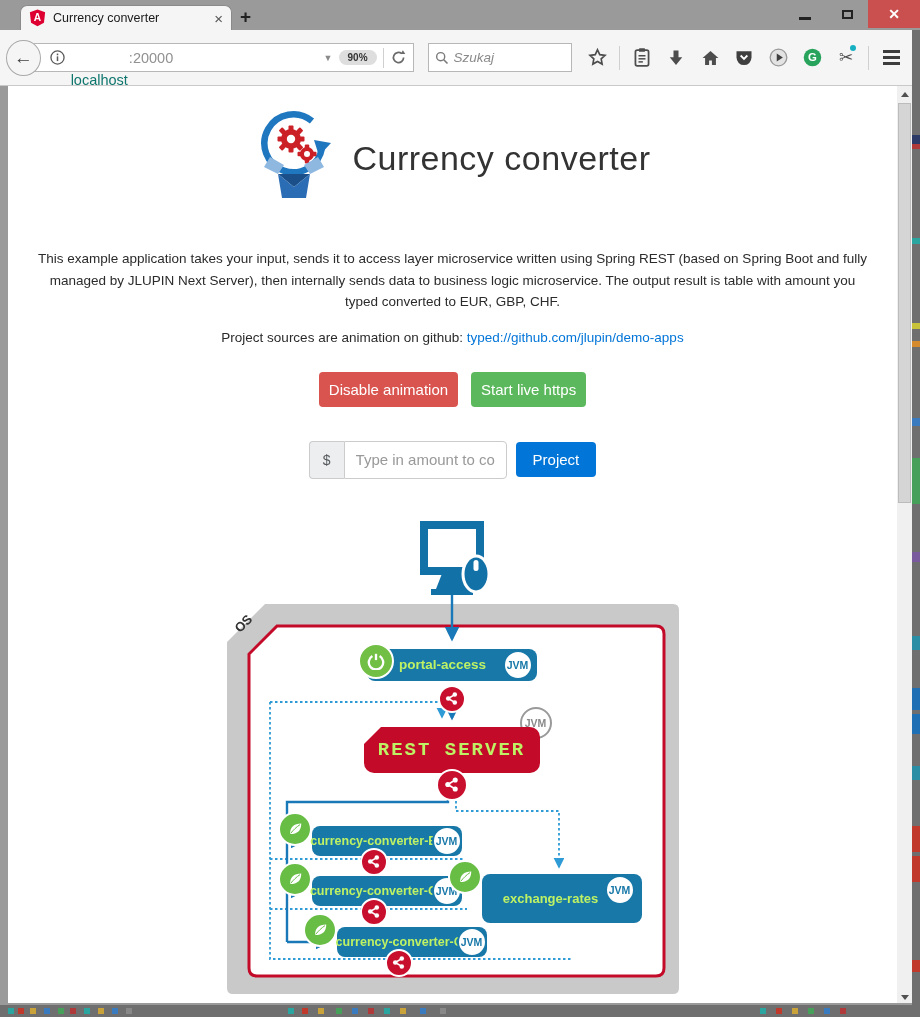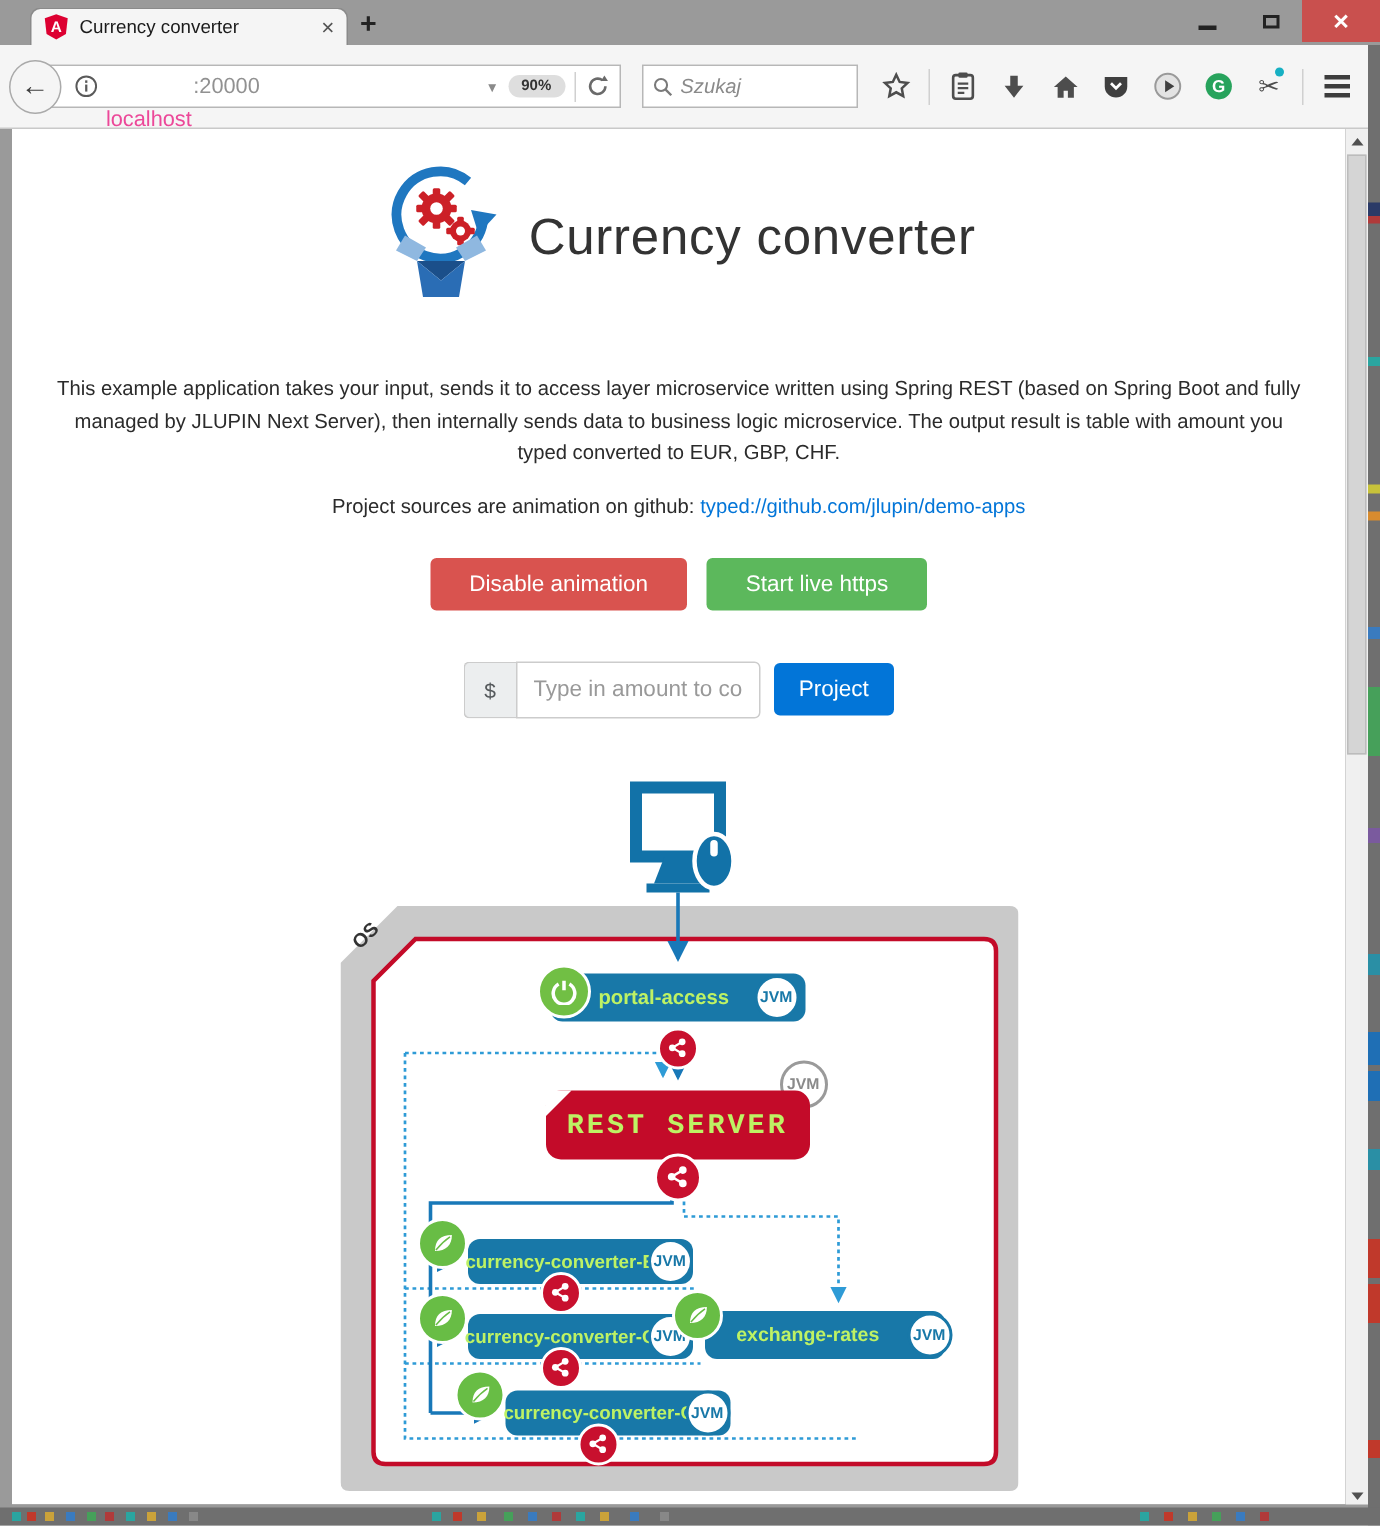--- a/index.html
+++ b/index.html
@@ -21,21 +21,21 @@
   .wc-min-bar { width:12px; height:3px; background:#222; margin-top:8px; }
 
   
   .navbar { position:absolute; left:0; top:30px; width:912px; height:56px; background:#f5f5f5;
             border-bottom:1px solid #c9c9c9; display:flex; align-items:center; padding:0 6px; }
   .backbtn { width:36px; height:36px; border-radius:50%; border:1px solid #aaa; background:#f5f5f5;
              display:flex; align-items:center; justify-content:center; font-size:19px; font-weight:bold;
              color:#3d3d3d; z-index:2; margin-right:-12px; }
   .urlbar { width:400px; height:29px; background:#fff; border:1px solid #b7b7b7; display:flex;
             align-items:center; padding:0 6px 0 20px; gap:6px; }
-  .url-host { font-size:14.5px; color:#ec4899;margin-top:44px; }
+  .url-host { font-size:14.5px; color:#0f766e;margin-top:44px; }
   .url-port { font-size:14.5px; color:#919191; margin-left:-5px; }
   .url-spacer { flex:1; }
   .url-caret { font-size:9px; color:#8a8a8a; }
   .zoom-pill { background:#dedede; border-radius:9px; font-size:10px; font-weight:bold; color:#333;
                padding:2px 9px; }
   .url-sep { width:1px; height:20px; background:#d0d0d0; }
   .searchbox { width:150px; height:29px; background:#fff; border:1px solid #b7b7b7; margin-left:14px;
                display:flex; align-items:center; padding:0 6px; gap:5px; }
   .searchbox input { border:none; outline:none; width:100px; font-size:13.5px; font-family:"Liberation Sans",sans-serif; }
   .searchbox input::placeholder { color:#8a8a8a; font-style:italic; }
@@ -64,21 +64,21 @@
   .right-strip { position:absolute; left:912px; top:30px; width:8px; height:987px; background:#6f6f6f; }
   .bottom-strip { position:absolute; left:0; top:1005px; width:920px; height:12px; background:#6f6f6f; }
 
   
   .logo-row { margin-top:24px; display:flex; align-items:center; justify-content:center; gap:14px; }
   .page-title { font-size:34px; color:#333; letter-spacing:0.5px; }
   .desc { margin:42px auto 0; max-width:842px; text-align:center; font-size:13.5px; line-height:1.6; color:#2b2b2b; }
   .sources { margin-top:17px; text-align:center; font-size:13.5px; color:#2b2b2b; }
   .sources a { color:#0275d8; text-decoration:none; }
   .btn-row { margin-top:27px; display:flex; justify-content:center; gap:13px; }
-  .btn { border:none; border-radius:4px; color:#fff; font-size:15px; padding:9px 26px; font-family:"Liberation Sans",sans-serif; cursor:pointer; }
+  .btn { border:none; border-radius:4px; color:#fff; font-size:15px; padding:9px 10px; font-family:"Liberation Sans",sans-serif; cursor:pointer; }
   .btn-danger { background:#d9534f; }
   .btn-success { background:#5cb85c; }
   .convert-row { margin-top:34px; display:flex; justify-content:center; align-items:center; gap:9px; }
   .input-group { display:flex; height:38px; }
   .ig-addon { background:#eceeef; border:1px solid #ccc; border-right:none; border-radius:4px 0 0 4px;
               display:flex; align-items:center; padding:0 13px; color:#55595c; font-size:14px; }
   .ig-input { width:163px; border:1px solid #ccc; border-radius:0 4px 4px 0; font-size:15px; padding:0 11px;
               color:#333; font-family:"Liberation Sans",sans-serif; outline:none; }
   .ig-input::placeholder { color:#999; }
   .btn-primary { background:#0275d8; padding:9px 17px; }
@@ -87,21 +87,21 @@
   .diagram { position:relative; width:452px; height:475px; margin:40px auto 0; }
   .diagram svg.layer { position:absolute; left:0; top:0; }
   .os-label { position:absolute; left:7px; top:97px; transform:rotate(-45deg); font-size:13px; font-weight:bold; color:#333; }
   .banner { position:absolute; background:#1878a8; border-radius:8px; color:#bef264; font-weight:bold;
             display:flex; align-items:center; justify-content:center; }
   .banner-portal { left:140px; top:130px; width:170px; height:32px; font-size:13.5px; padding-right:18px; }
   .banner-sm { width:150px; height:30px; font-size:12.5px; padding:0 26px 0 18px; white-space:nowrap; }
   .banner-eur { left:85px; top:307px; }
   .banner-gbp { left:85px; top:357px; }
   .banner-chf { left:110px; top:408px; }
-  .banner-rates { left:243px; top:355px; width:160px; height:32px; font-size:13px; padding-right:22px; }
+  .banner-rates { left:255px; top:355px; width:160px; height:49px; font-size:13px; padding-right:22px; }
   .banner-main { left:137px; top:208px; width:176px; height:46px; background:#c30b29; border-radius:10px;
                  font-family:"Liberation Mono","DejaVu Sans Mono",monospace; font-size:19px; letter-spacing:2px; }
   .banner-main::before { content:""; position:absolute; left:0; top:0; width:0; height:0;
                  border-left:17px solid #fff; border-bottom:17px solid transparent; }
   .jvm { position:absolute; width:30px; height:30px; border-radius:50%; background:#fff; border:2px solid #1878a8;
          color:#1878a8; font-size:10.5px; font-weight:bold; display:flex; align-items:center; justify-content:center; }
   .jvm-gray { width:32px; height:32px; border-color:#9a9a9a; color:#8a8a8a; }
   .share { position:absolute; width:28px; height:28px; border-radius:50%; background:#c8102e; border:2px solid #fff;
            display:flex; align-items:center; justify-content:center; }
   .share-lg { width:32px; height:32px; }

